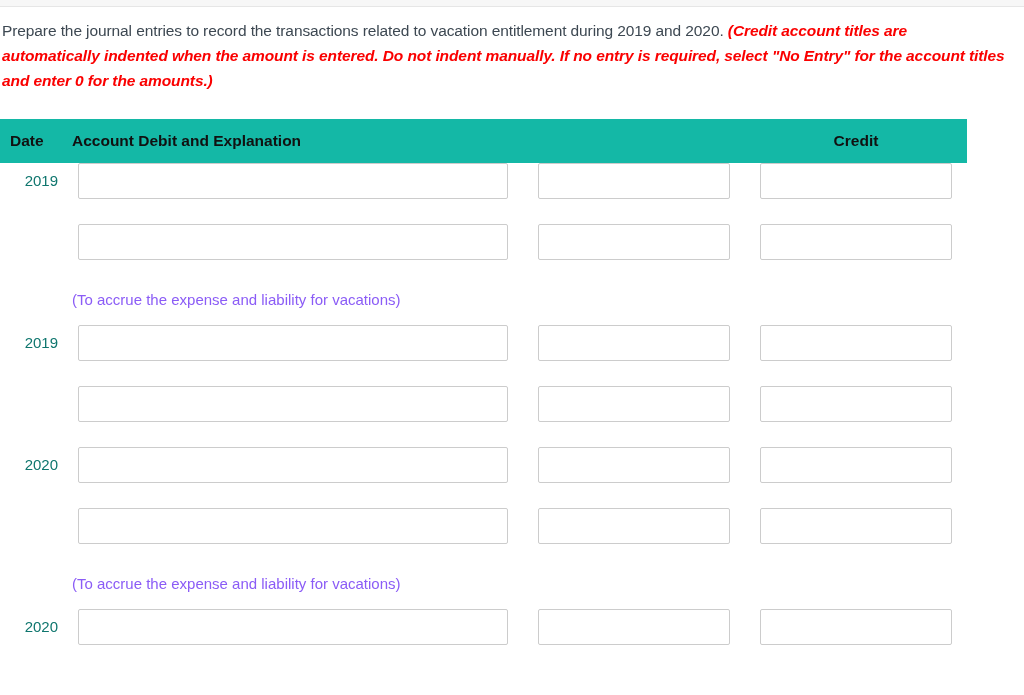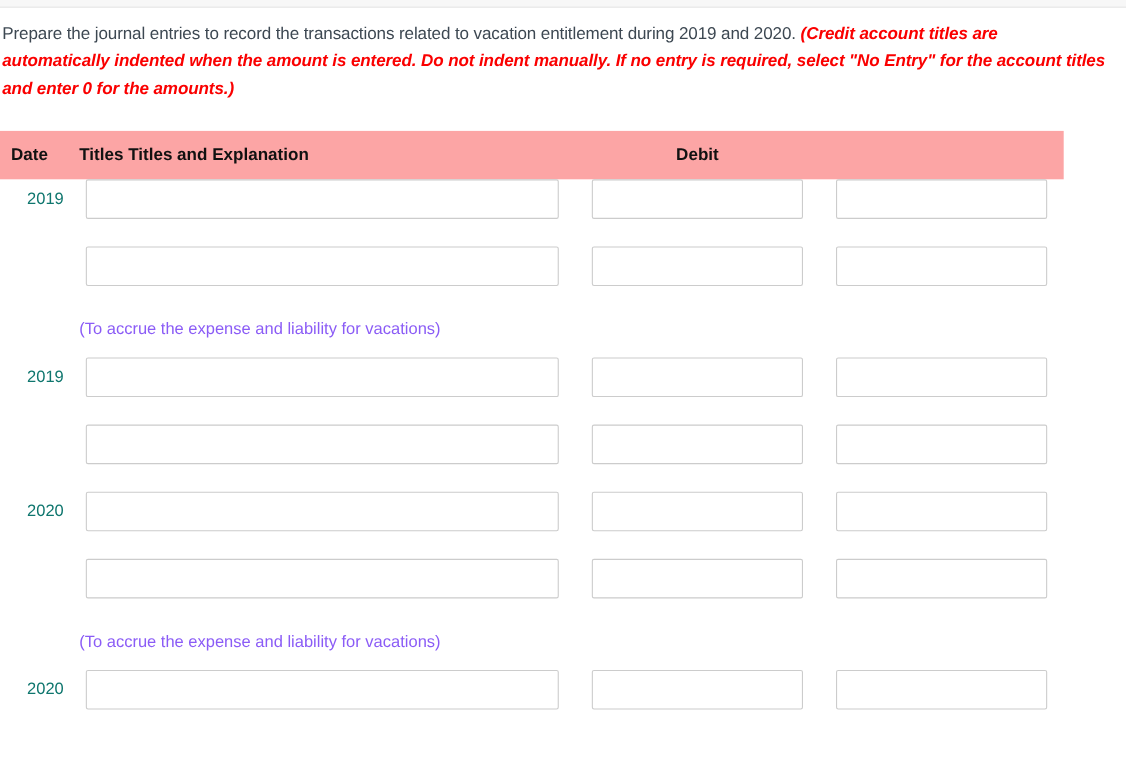--- a/index.html
+++ b/index.html
@@ -55,21 +55,21 @@
     font-style: italic;
   }
 
   
   .table-head {
     position: absolute;
     left: 0;
     top: 119px;
     width: 967px;
     height: 44px;
-    background: #fca5a5;
+    background: #14b8a6;
   }
   .th {
     position: absolute;
     top: 0;
     height: 44px;
     line-height: 44px;
     font-size: 15.5px;
     font-weight: bold;
     color: #111111;
     white-space: nowrap;
@@ -145,22 +145,22 @@
 <div id="page">
 
   <div class="top-strip"></div>
 
   <div class="instructions">
     <span class="plain">Prepare the journal entries to record the transactions related to vacation entitlement during 2019 and 2020. </span><span class="red-note">(Credit account titles are automatically indented when the amount is entered. Do not indent manually. If no entry is required, select "No Entry" for the account titles and enter 0 for the amounts.)</span>
   </div>
 
   <div class="table-head">
     <div class="th th-date">Date</div>
-    <div class="th th-acct">Titles Titles and Explanation</div>
-    <div class="th th-debit">Debit</div>
+    <div class="th th-acct">Account Debit and Explanation</div>
+    <div class="th th-credit">Credit</div>
   </div>
 
   <div class="grid" id="grid-body">
       <div class="entry-row">
         <div class="date-cell">2019</div>
         <input type="text" class="fld fld-account" style="">
         <input type="text" class="fld fld-debit" style="">
         <input type="text" class="fld fld-credit" style="">
       </div>
       <div class="entry-row second">

